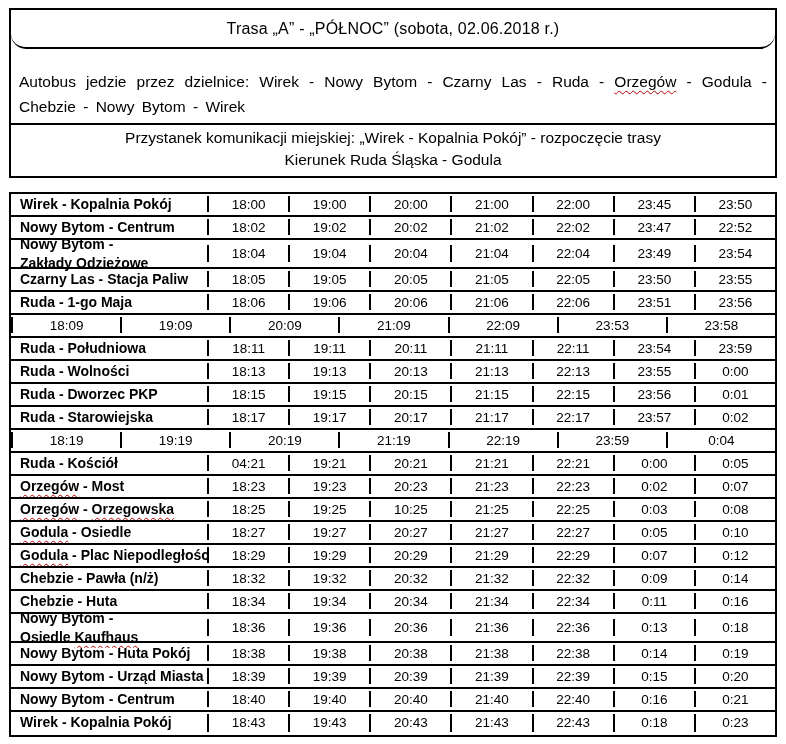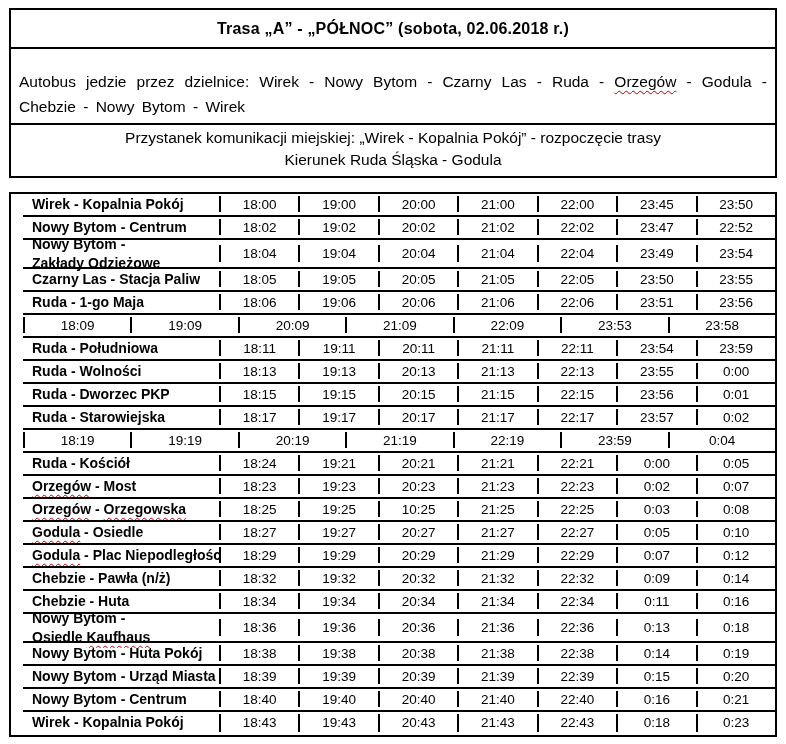--- a/index.html
+++ b/index.html
@@ -17,26 +17,27 @@
     width: 786px;
     padding: 8px 9px;
   }
 
   
   .header-box {
     border: 2px solid #000;
   }
   .hb-title {
     text-align: center;
-    font-weight: bold;
+    font-weight: normal;
     font-size: 16px;
     line-height: 20px;
     padding: 9px 4px 8px;
     border-bottom: 2px solid #000;
     letter-spacing: .2px;
+    border-radius: 15px;
   }
   .hb-route {
     font-size: 15.5px;
     line-height: 25px;
     text-align: justify;
     padding: 2px 8px 4px;
     border-bottom: 2px solid #000;
     word-spacing: 3px;
     margin-top: 18px;
   }
@@ -60,21 +61,20 @@
     border: 2px solid #000;
     margin-top: 14px;
     background: #fff;
   }
   .row {
     display: flex;
     box-sizing: border-box;
     height: 23px;
     border-bottom: 2px solid #000;
     align-items: stretch;
-    margin-left: 12px;
   }
   .row:last-child { border-bottom: none; }
   .row.tall { height: 29px; align-items: center; }
 
   .cell { box-sizing: border-box; }
   .cell.name {
     width: 196px;
     flex: 0 0 196px;
     padding: 1px 4px 0 9px;
     font-weight: bold;
@@ -213,21 +213,21 @@
         <div class="cell time">18:19</div>
         <div class="cell time">19:19</div>
         <div class="cell time">20:19</div>
         <div class="cell time">21:19</div>
         <div class="cell time">22:19</div>
         <div class="cell time">23:59</div>
         <div class="cell time">0:04</div>
       </div>
       <div class="row">
         <div class="cell name"><span>Ruda - Kościół</span></div>
-        <div class="cell time">18:24</div>
+        <div class="cell time">04:21</div>
         <div class="cell time">19:21</div>
         <div class="cell time">20:21</div>
         <div class="cell time">21:21</div>
         <div class="cell time">22:21</div>
         <div class="cell time">0:00</div>
         <div class="cell time">0:05</div>
       </div>
       <div class="row">
         <div class="cell name"><span class="err">Orzegów</span><span> - Most</span></div>
         <div class="cell time">18:23</div>

